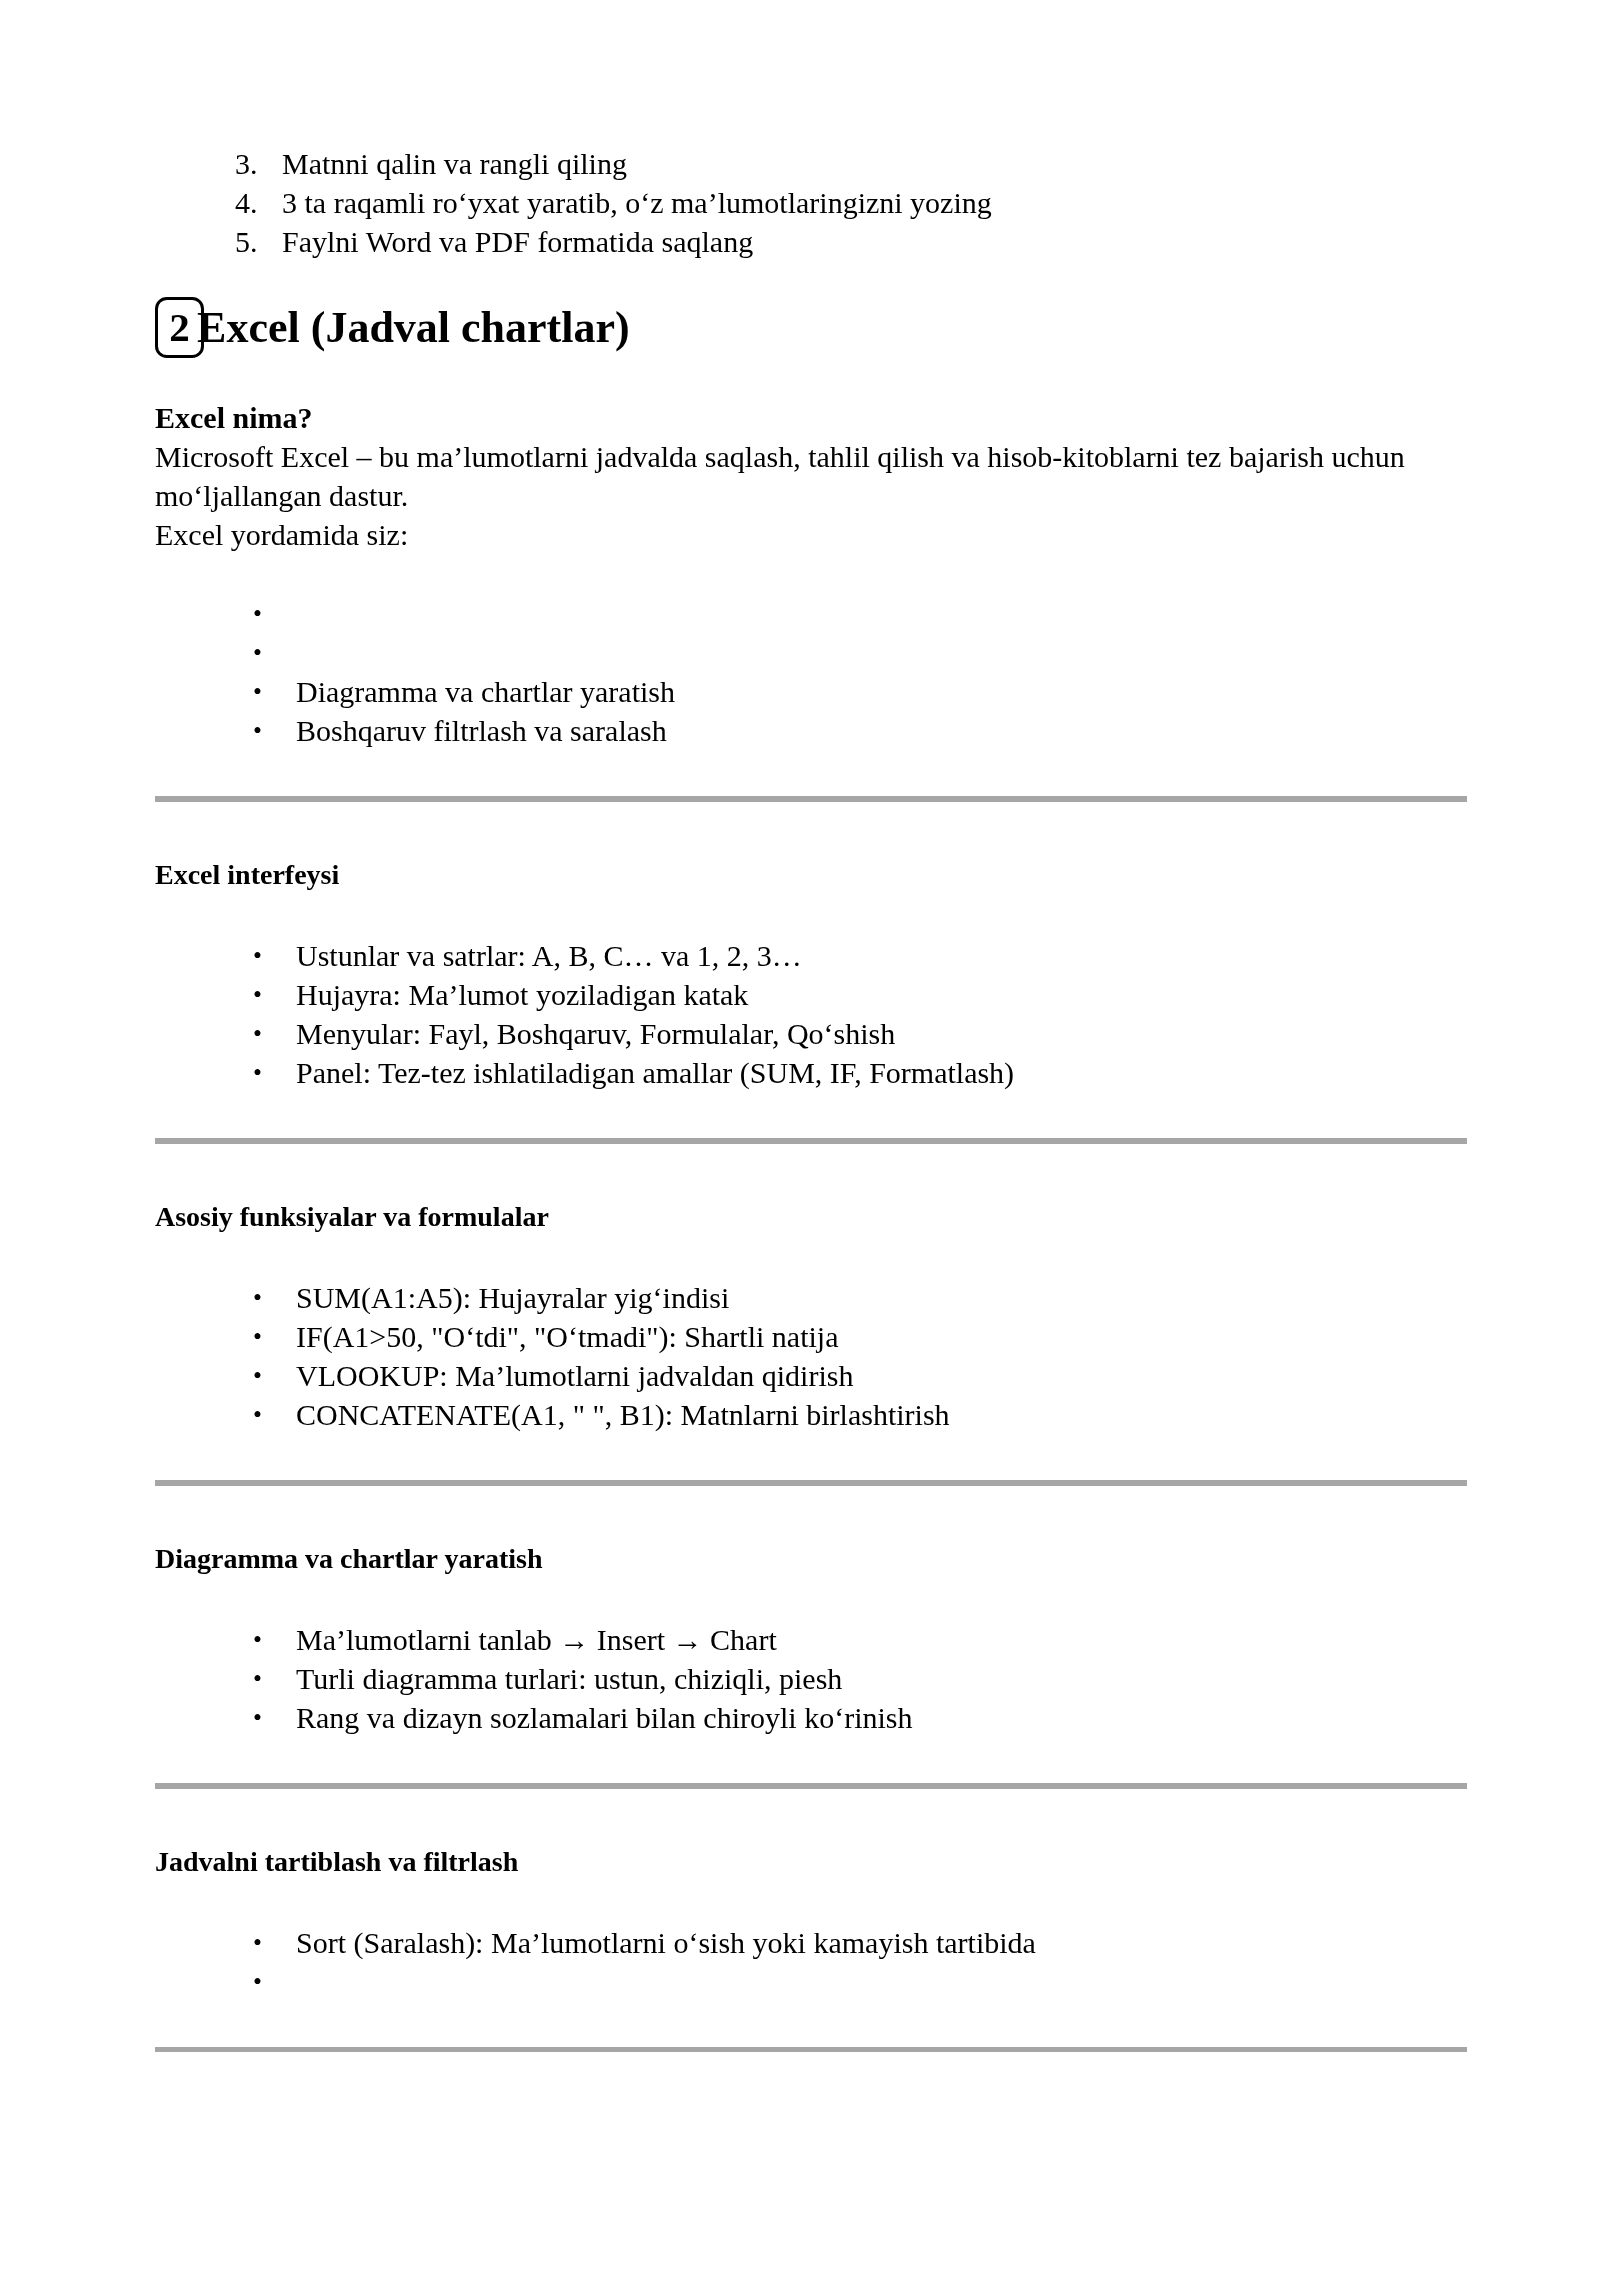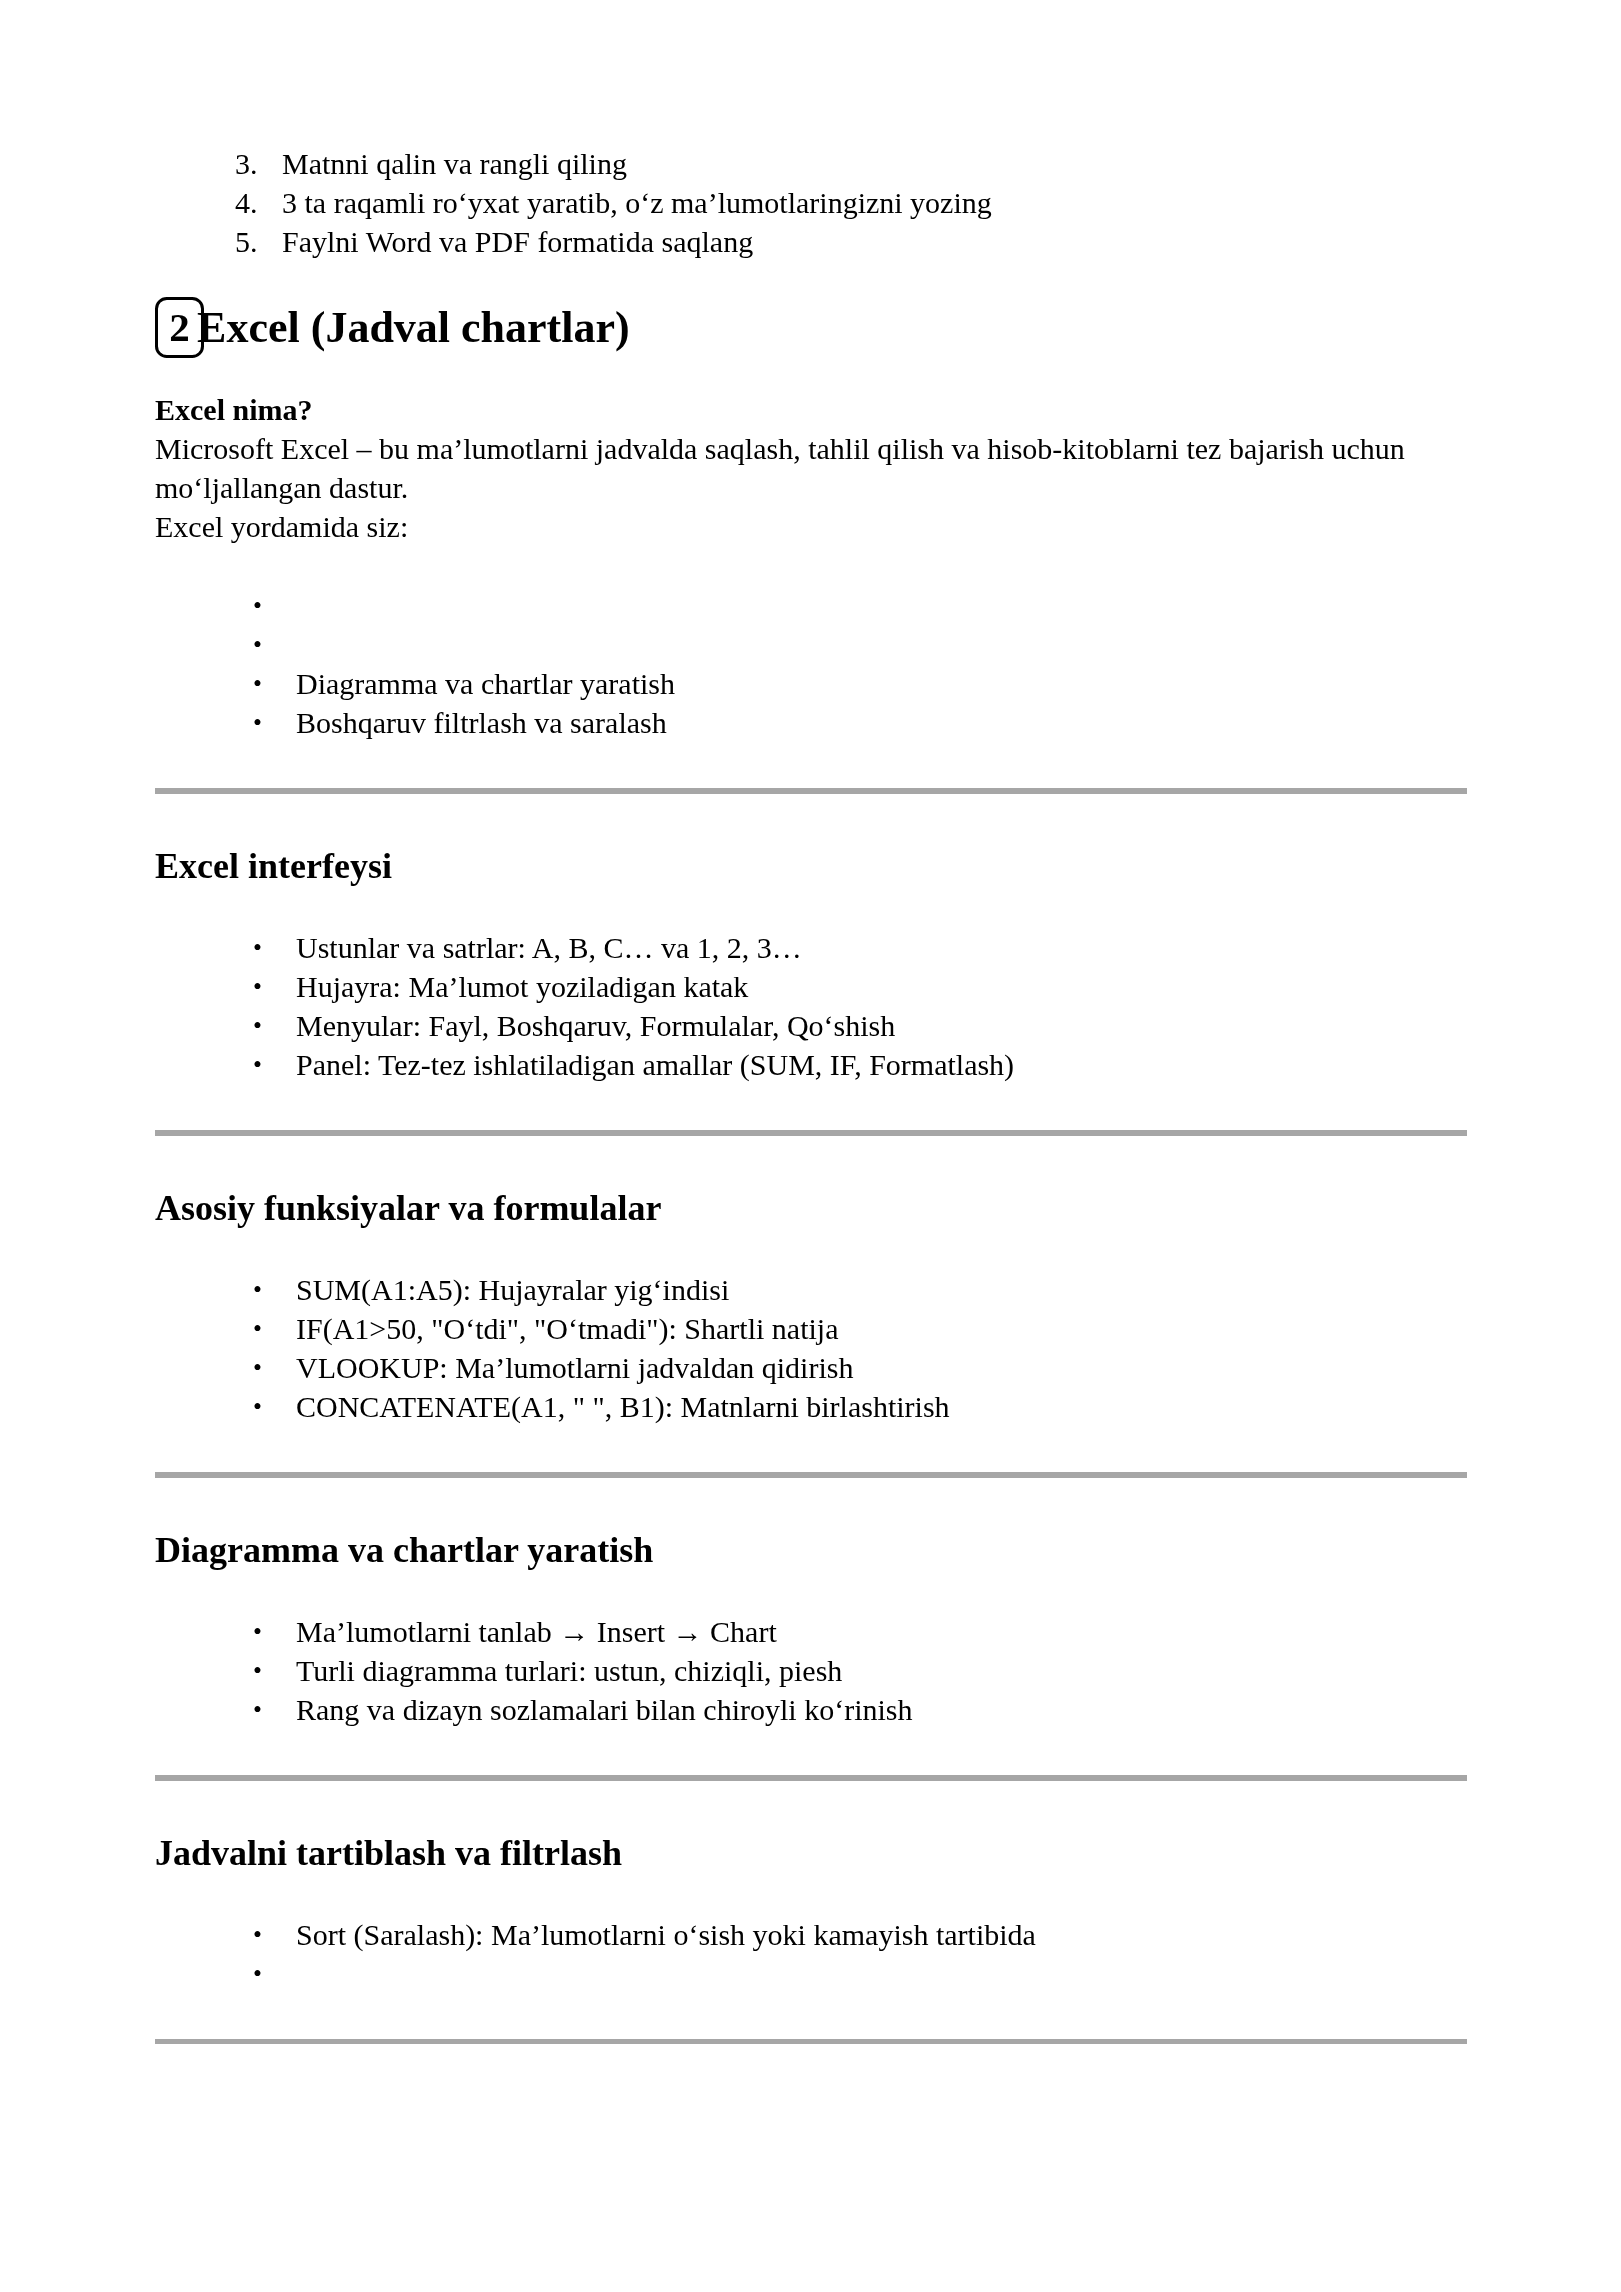--- a/index.html
+++ b/index.html
@@ -34,37 +34,37 @@
     justify-content: center;
     width: 43px;
     height: 55px;
     border: 3.9px solid #000000;
     border-radius: 11.8px;
     margin-right: -6.9px;
     font-size: 41px;
     flex: 0 0 auto;
   }
   
-  .para { margin-top: 32px; }
+  .para { margin-top: 40px; }
   .bold-line { font-weight: bold; }
   
   ul.bullets { margin: 40px 0 0 0; padding: 0; list-style: none; }
   ul.bullets li { display: flex; padding-left: 98px; }
   ul.bullets li .dot { width: 43px; flex: 0 0 43px; font-size: 25.5px; }
   b { font-weight: normal; }
   
   .rule {
     height: 5.9px;
     background: #a6a6a6;
     border: none;
     margin: 46px 0 0 0;
   }
   
   h2.section {
-    font-size: 36px;
+    font-size: 28px;
     line-height: 43px;
     font-weight: bold;
     margin: 51px 0 0 0;
   }
 </style>
 </head>
 <body>
 
 <div class="doc">
 

